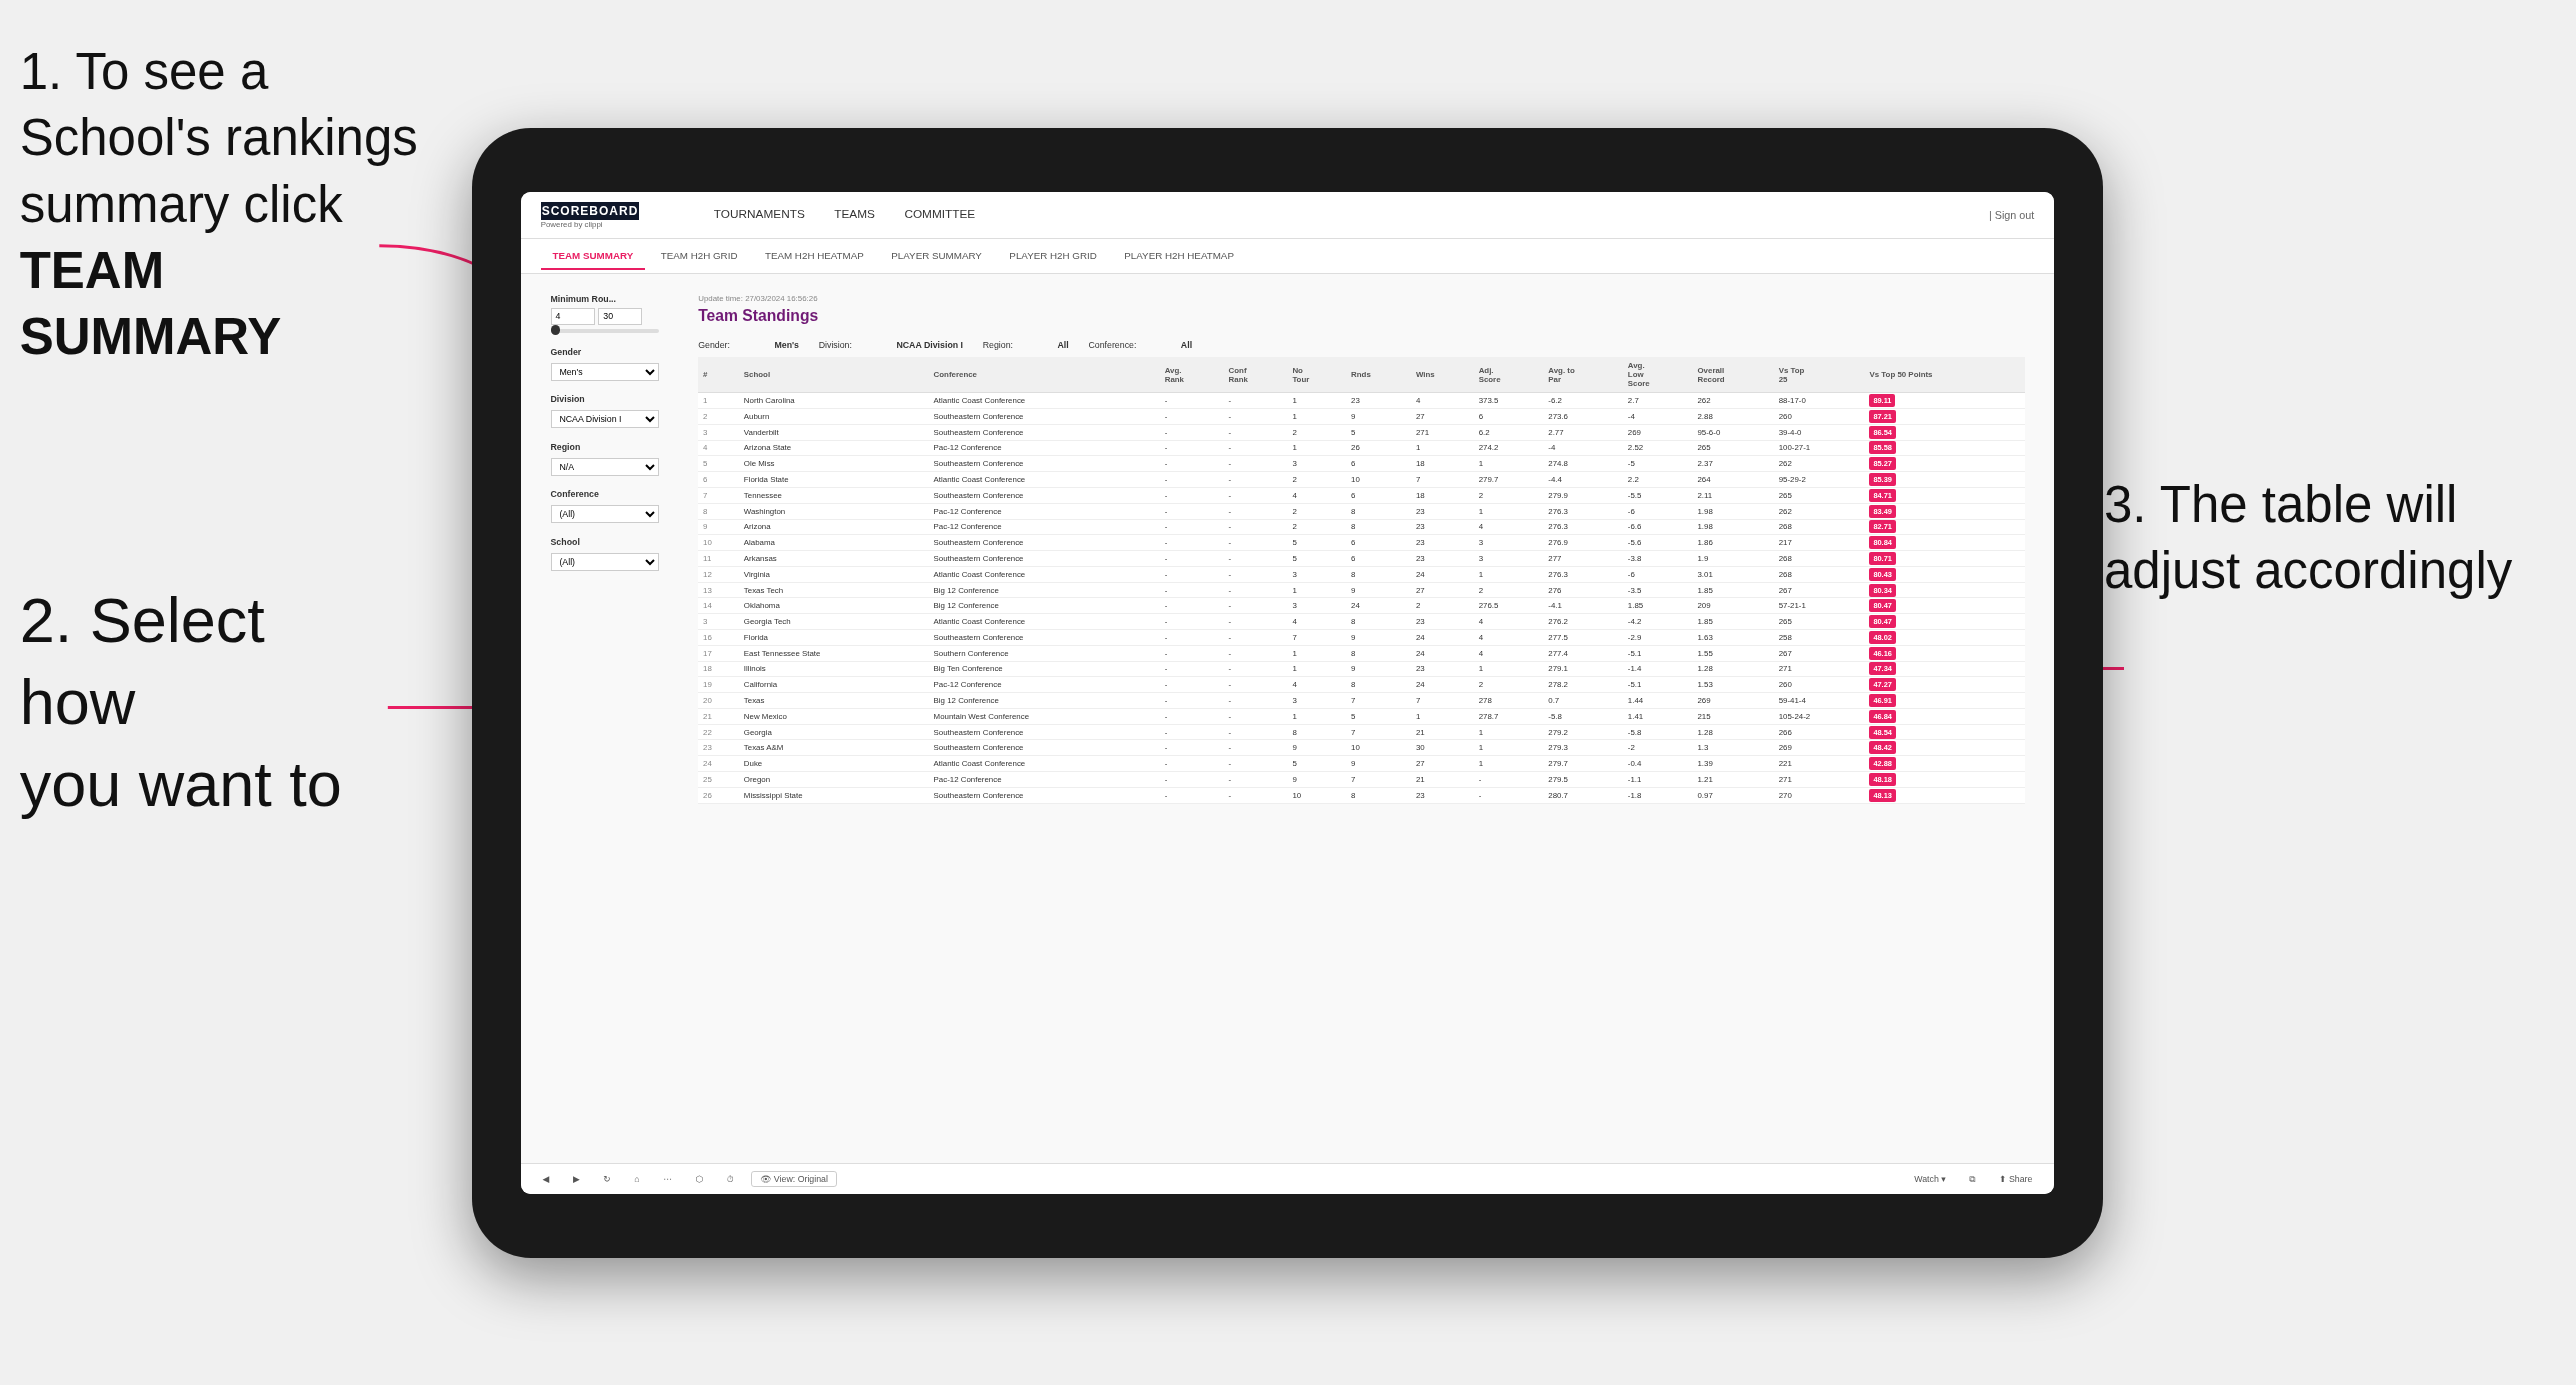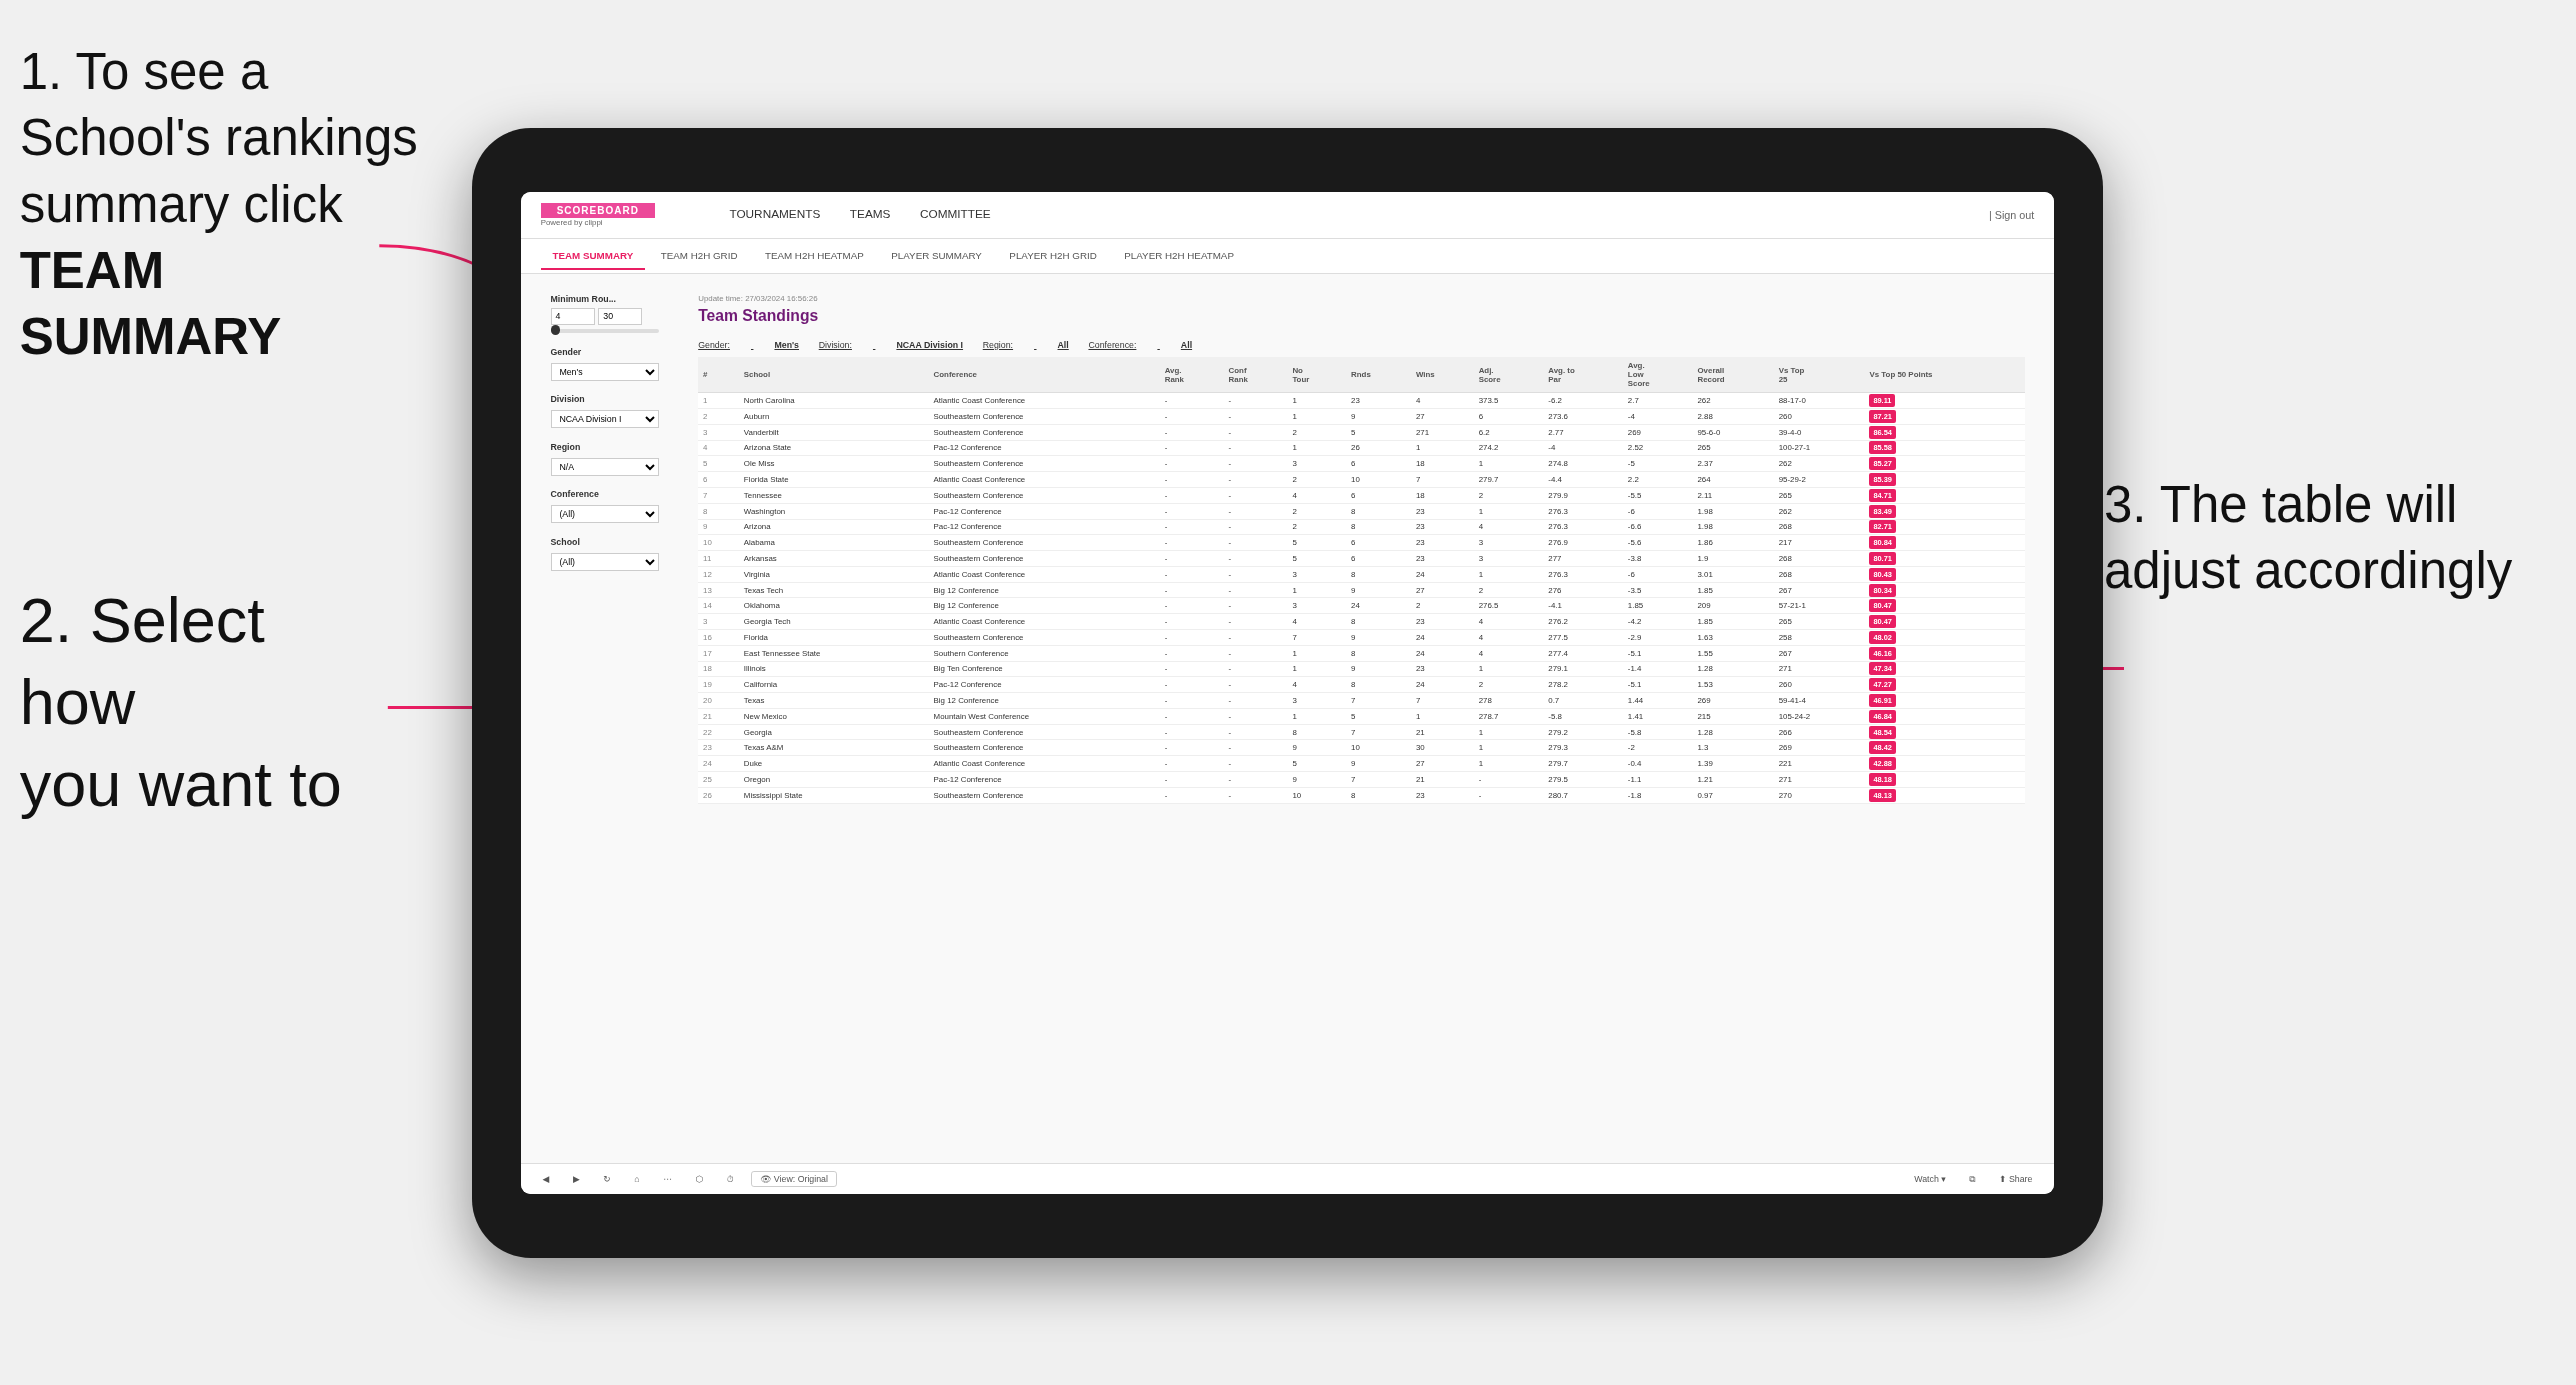--- a/index.html
+++ b/index.html
@@ -101,25 +101,25 @@
       padding: 0 19.7px;
       height: 47px;
       flex-shrink: 0;
     }
     .logo {
       display: flex;
       flex-direction: column;
       margin-right: 29.5px;
     }
     .logo-main {
-      background: #ec4899;
+      background: #0f172a;
       color: white;
       font-weight: 900;
-      font-size: 10px;
-      padding: 2px 16px;
+      font-size: 12px;
+      padding: 2px 1px;
       letter-spacing: 1px;
     }
     .logo-sub {
       font-size: 7.9px;
       color: #666;
     }
     .nav-items {
       display: flex;
       gap: 29.5px;
       flex: 1;
@@ -235,21 +235,21 @@
       color: #701a75;
       margin-bottom: 15px;
     }
     .table-filters {
       display: flex;
       gap: 19.7px;
       font-size: 8.8px;
       color: #333;
       margin-bottom: 7.9px;
     }
-    .table-filter-item { display: flex; gap: 21px; align-items: center; text-decoration: underline; }
+    .table-filter-item { display: flex; gap: 21px; align-items: center; }
     .table-filter-val { font-weight: bold; }
 
     
     .data-table {
       width: 100%;
       border-collapse: collapse;
       font-size: 8.4px;
       background: white;
     }
     .data-table thead tr {

